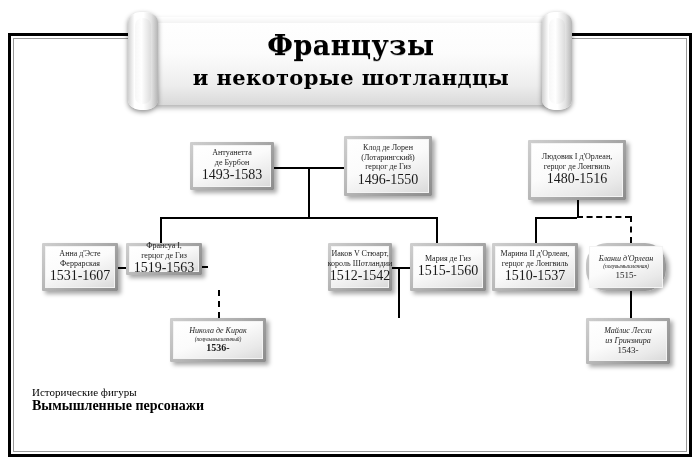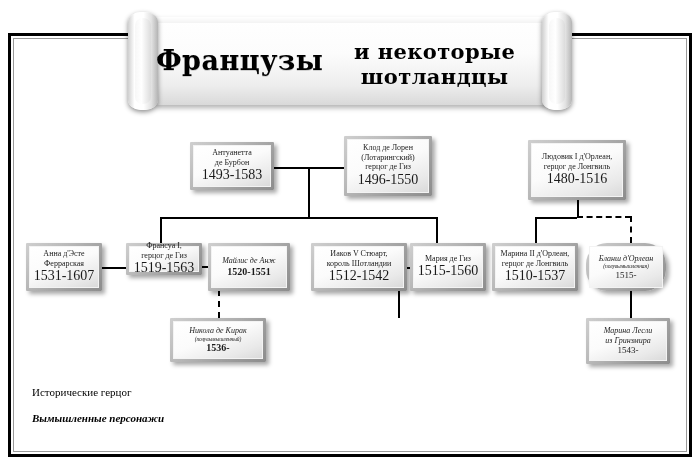--- a/index.html
+++ b/index.html
@@ -41,21 +41,21 @@
   }
   .scroll-roll.left{left:0;}
   .scroll-roll.right{right:0;}
   .scroll-roll:after{
     content:"";position:absolute;left:7px;top:6px;width:16px;height:86px;
     border-radius:9px/8px;
     background:linear-gradient(90deg,#f7f7f7,#ffffff 40%,#dcdcdc);
   }
   .scroll-text{
     position:absolute;left:28px;top:5px;width:390px;height:88px;
-    display:flex;flex-direction:row;align-items:center;justify-content:center;
+    display:flex;flex-direction:column;align-items:center;justify-content:center;
     text-align:center;color:#000;
   }
   .scroll-title{
     font-family:"DejaVu Serif","Liberation Serif",serif;
     font-weight:bold;font-size:27px;letter-spacing:.5px;line-height:1.04;
     text-shadow:0 1px 0 #cfcfcf;
   }
   .scroll-sub{
     font-family:"DejaVu Serif","Liberation Serif",serif;
     font-weight:bold;font-size:21px;letter-spacing:.4px;margin-top:5px;
@@ -91,21 +91,21 @@
   .dashed-v{
     position:absolute;width:0;border-left:2px dashed #000;
   }
   .dashed-h{
     position:absolute;height:0;border-top:2px dashed #000;
   }
 
   
   .legend{position:absolute;left:32px;top:386px;color:#000;}
   .legend .hist{font-size:11px;}
-  .legend .fic{font-size:11px;font-style:italic;font-weight:bold;margin-top:14px;}
+  .legend .fic{font-size:14px;font-weight:bold;margin-top:0;}
 </style>
 </head>
 <body>
 
 <div id="canvas">
 
   <div class="frame-outer"></div>
   <div class="frame-inner"></div>
 
   <div class="scroll">
@@ -165,44 +165,38 @@
   </div>
 
   <div class="node" style="left:528px;top:140px;width:98px;height:60px;">
     <div class="inner">
       <div class="line">Людовик I д'Орлеан,</div>
       <div class="line">герцог де Лонгвиль</div>
       <div class="dates">1480-1516</div>
     </div>
   </div>
 
-  <div class="node" style="left:26px;top:243px;width:76px;height:48px;">
+  <div class="node" style="left:42px;top:243px;width:76px;height:48px;">
     <div class="inner">
       <div class="line">Анна д'Эсте</div>
       <div class="line">Феррарская</div>
       <div class="dates">1531-1607</div>
     </div>
   </div>
 
   <div class="node" style="left:126px;top:243px;width:76px;height:32px;">
     <div class="inner">
       <div class="line">Франсуа I,</div>
       <div class="line">герцог де Гиз</div>
       <div class="dates">1519-1563</div>
     </div>
   </div>
 
-  <div class="node fict" style="left:208px;top:243px;width:82px;height:48px;">
-    <div class="inner">
-      <div class="line">Майлис де Анж</div>
-      <div class="dates">1520-1551</div>
-    </div>
-  </div>
-
-  <div class="node" style="left:311px;top:243px;width:96px;height:48px;">
+
+  <div class="node" style="left:328px;top:243px;width:64px;height:48px;">
     <div class="inner">
       <div class="line">Иаков V Стюарт,</div>
       <div class="line">король Шотландии</div>
       <div class="dates">1512-1542</div>
     </div>
   </div>
 
   <div class="node" style="left:410px;top:243px;width:76px;height:48px;">
     <div class="inner">
       <div class="line">Мария де Гиз</div>
@@ -230,24 +224,24 @@
     <div class="inner">
       <div class="line">Никола де Кирак</div>
       <div class="sub">(полувымышленный)</div>
       <div class="dates">1536-</div>
     </div>
   </div>
 
 
   <div class="node fict semi" style="left:586px;top:318px;width:84px;height:46px;">
     <div class="inner">
-      <div class="line">Марина Лесли</div>
+      <div class="line">Майлис Лесли</div>
       <div class="line">из Гринзмира</div>
       <div class="dates">1543-</div>
     </div>
   </div>
 
   <div class="legend">
-    <div class="hist">Исторические герцог</div>
+    <div class="hist">Исторические фигуры</div>
     <div class="fic">Вымышленные персонажи</div>
   </div>
 
 </div>
 
 </body></html>

